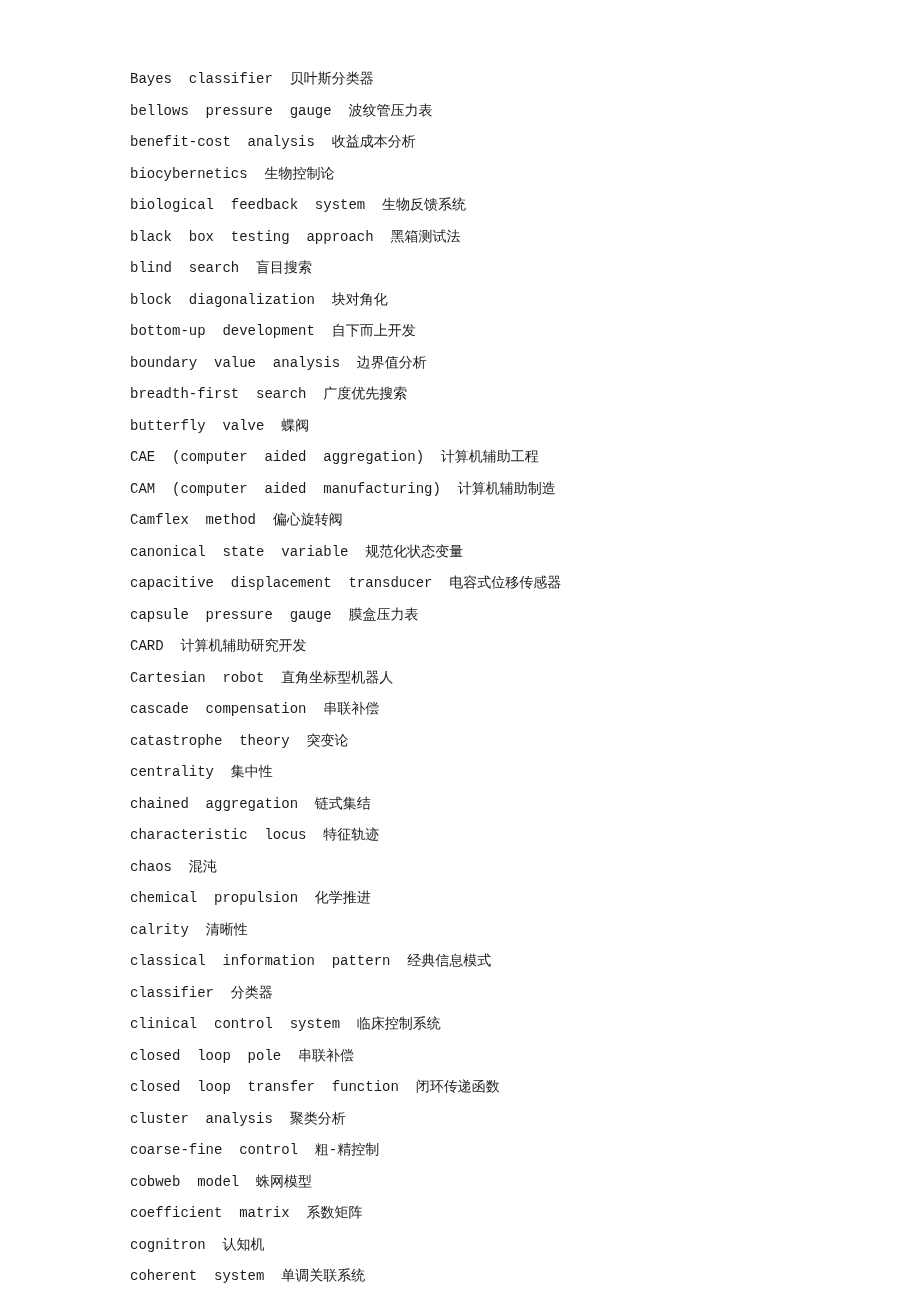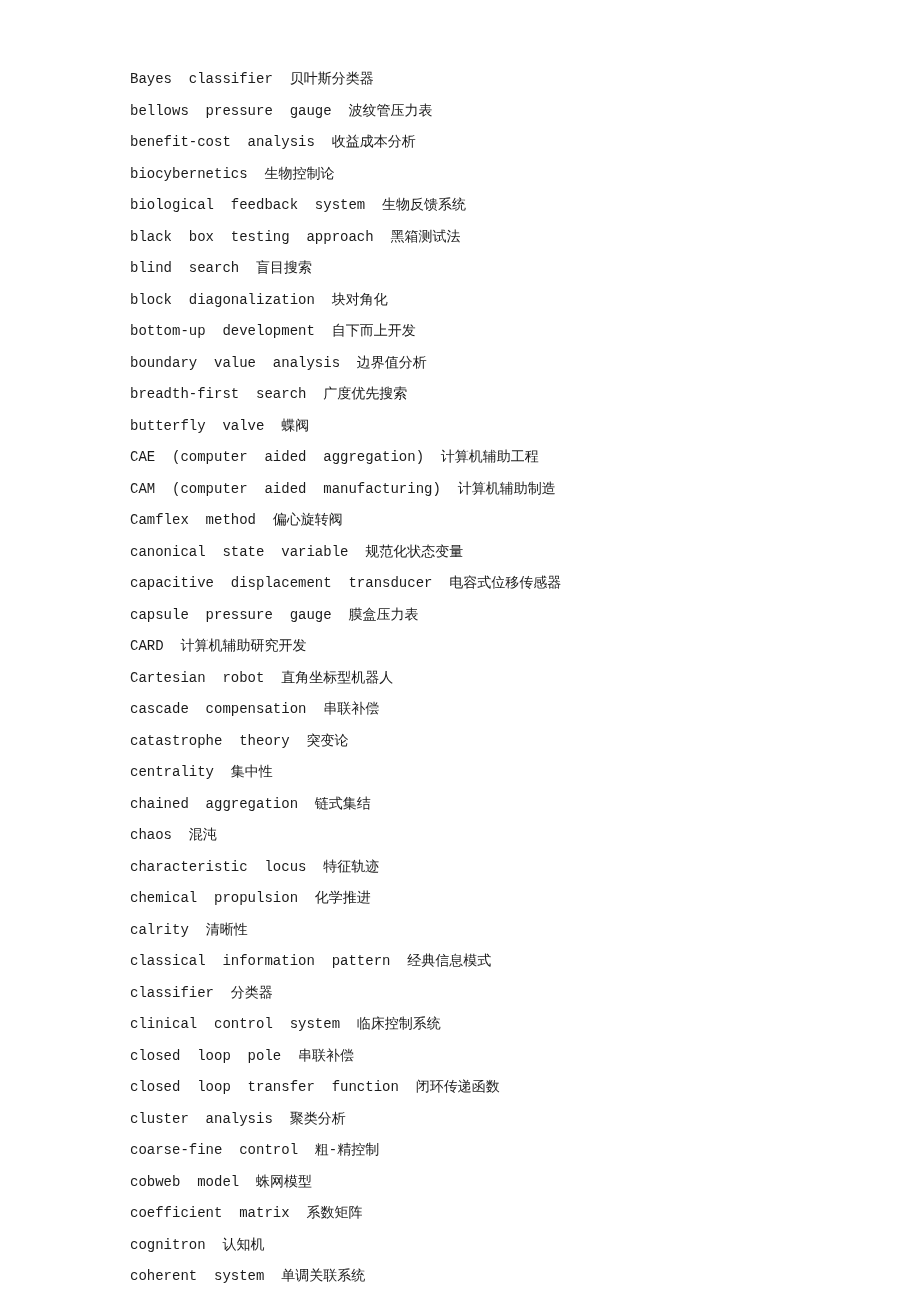--- a/index.html
+++ b/index.html
@@ -47,22 +47,22 @@
     <div class="entry"><span>Camflex  method  </span><span>偏心旋转阀</span></div>
     <div class="entry"><span>canonical  state  variable  </span><span>规范化状态变量</span></div>
     <div class="entry"><span>capacitive  displacement  transducer  </span><span>电容式位移传感器</span></div>
     <div class="entry"><span>capsule  pressure  gauge  </span><span>膜盒压力表</span></div>
     <div class="entry"><span>CARD  </span><span>计算机辅助研究开发</span></div>
     <div class="entry"><span>Cartesian  robot  </span><span>直角坐标型机器人</span></div>
     <div class="entry"><span>cascade  compensation  </span><span>串联补偿</span></div>
     <div class="entry"><span>catastrophe  theory  </span><span>突变论</span></div>
     <div class="entry"><span>centrality  </span><span>集中性</span></div>
     <div class="entry"><span>chained  aggregation  </span><span>链式集结</span></div>
+    <div class="entry"><span>characteristic  locus  </span><span>特征轨迹</span></div>
     <div class="entry"><span>chaos  </span><span>混沌</span></div>
-    <div class="entry"><span>characteristic  locus  </span><span>特征轨迹</span></div>
     <div class="entry"><span>chemical  propulsion  </span><span>化学推进</span></div>
     <div class="entry"><span>calrity  </span><span>清晰性</span></div>
     <div class="entry"><span>classical  information  pattern  </span><span>经典信息模式</span></div>
     <div class="entry"><span>classifier  </span><span>分类器</span></div>
     <div class="entry"><span>clinical  control  system  </span><span>临床控制系统</span></div>
     <div class="entry"><span>closed  loop  pole  </span><span>串联补偿</span></div>
     <div class="entry"><span>closed  loop  transfer  function  </span><span>闭环传递函数</span></div>
     <div class="entry"><span>cluster  analysis  </span><span>聚类分析</span></div>
     <div class="entry"><span>coarse-fine  control  </span><span>粗-精控制</span></div>
     <div class="entry"><span>cobweb  model  </span><span>蛛网模型</span></div>

